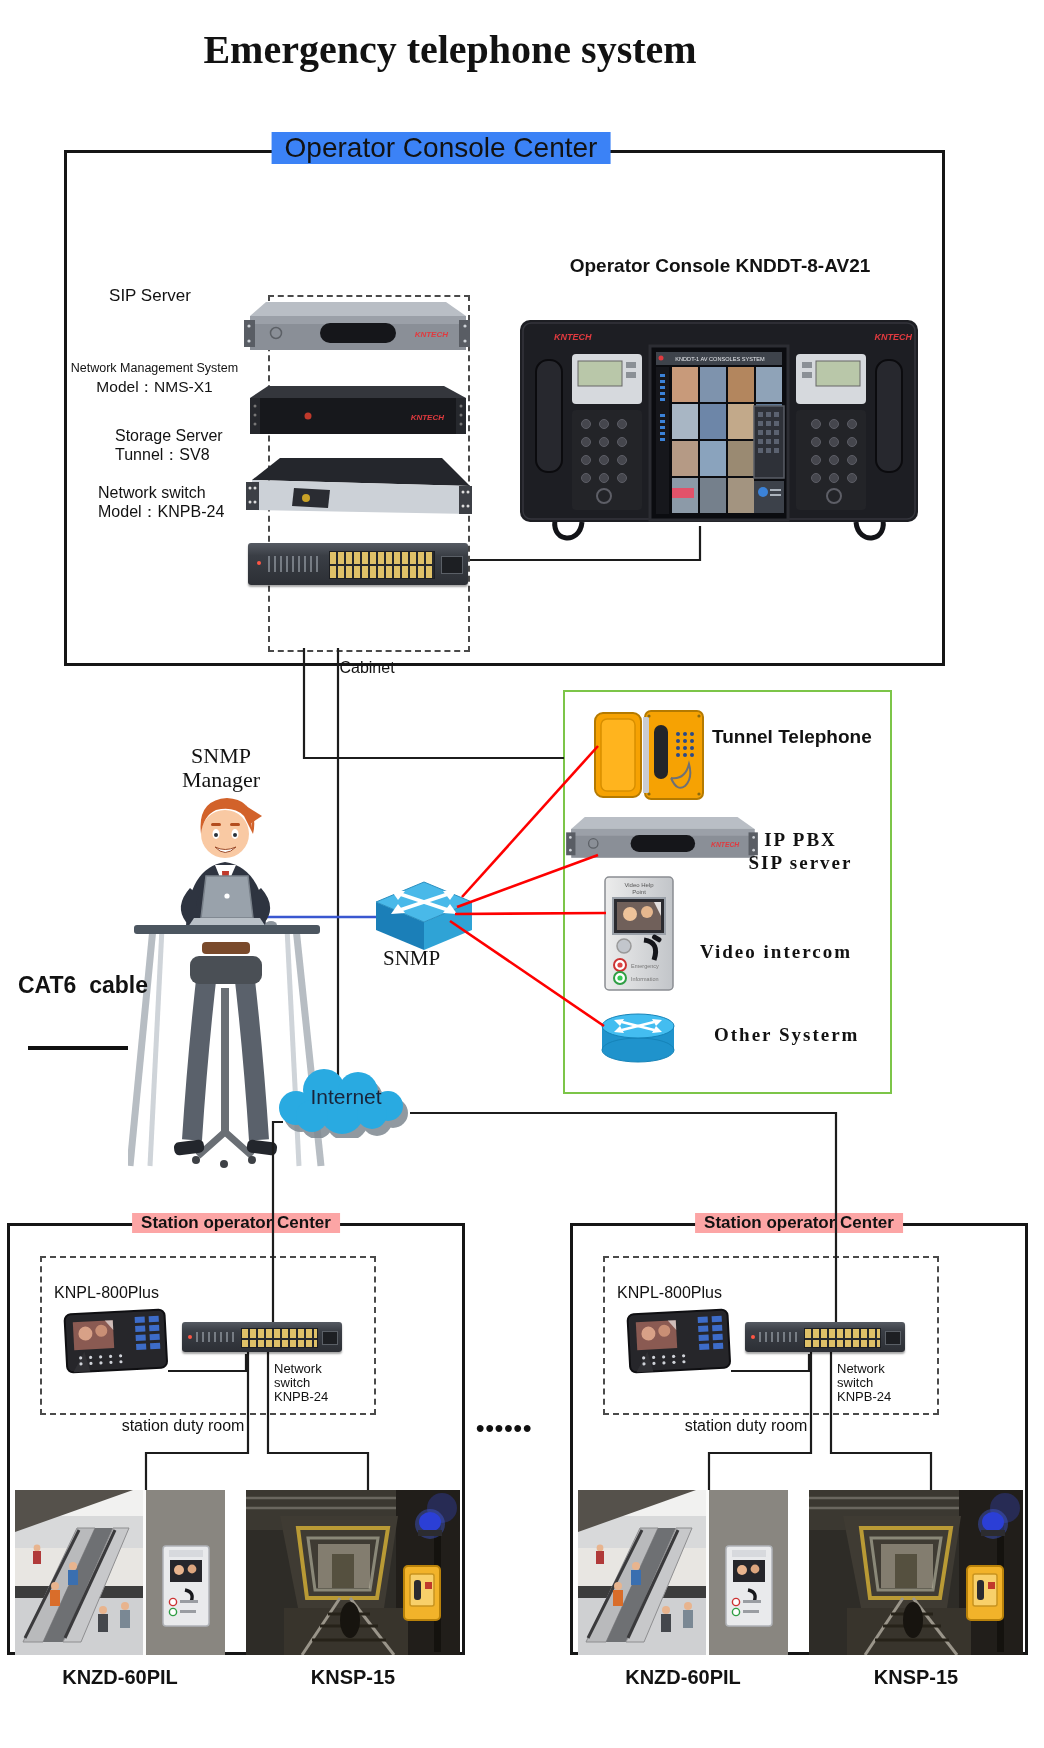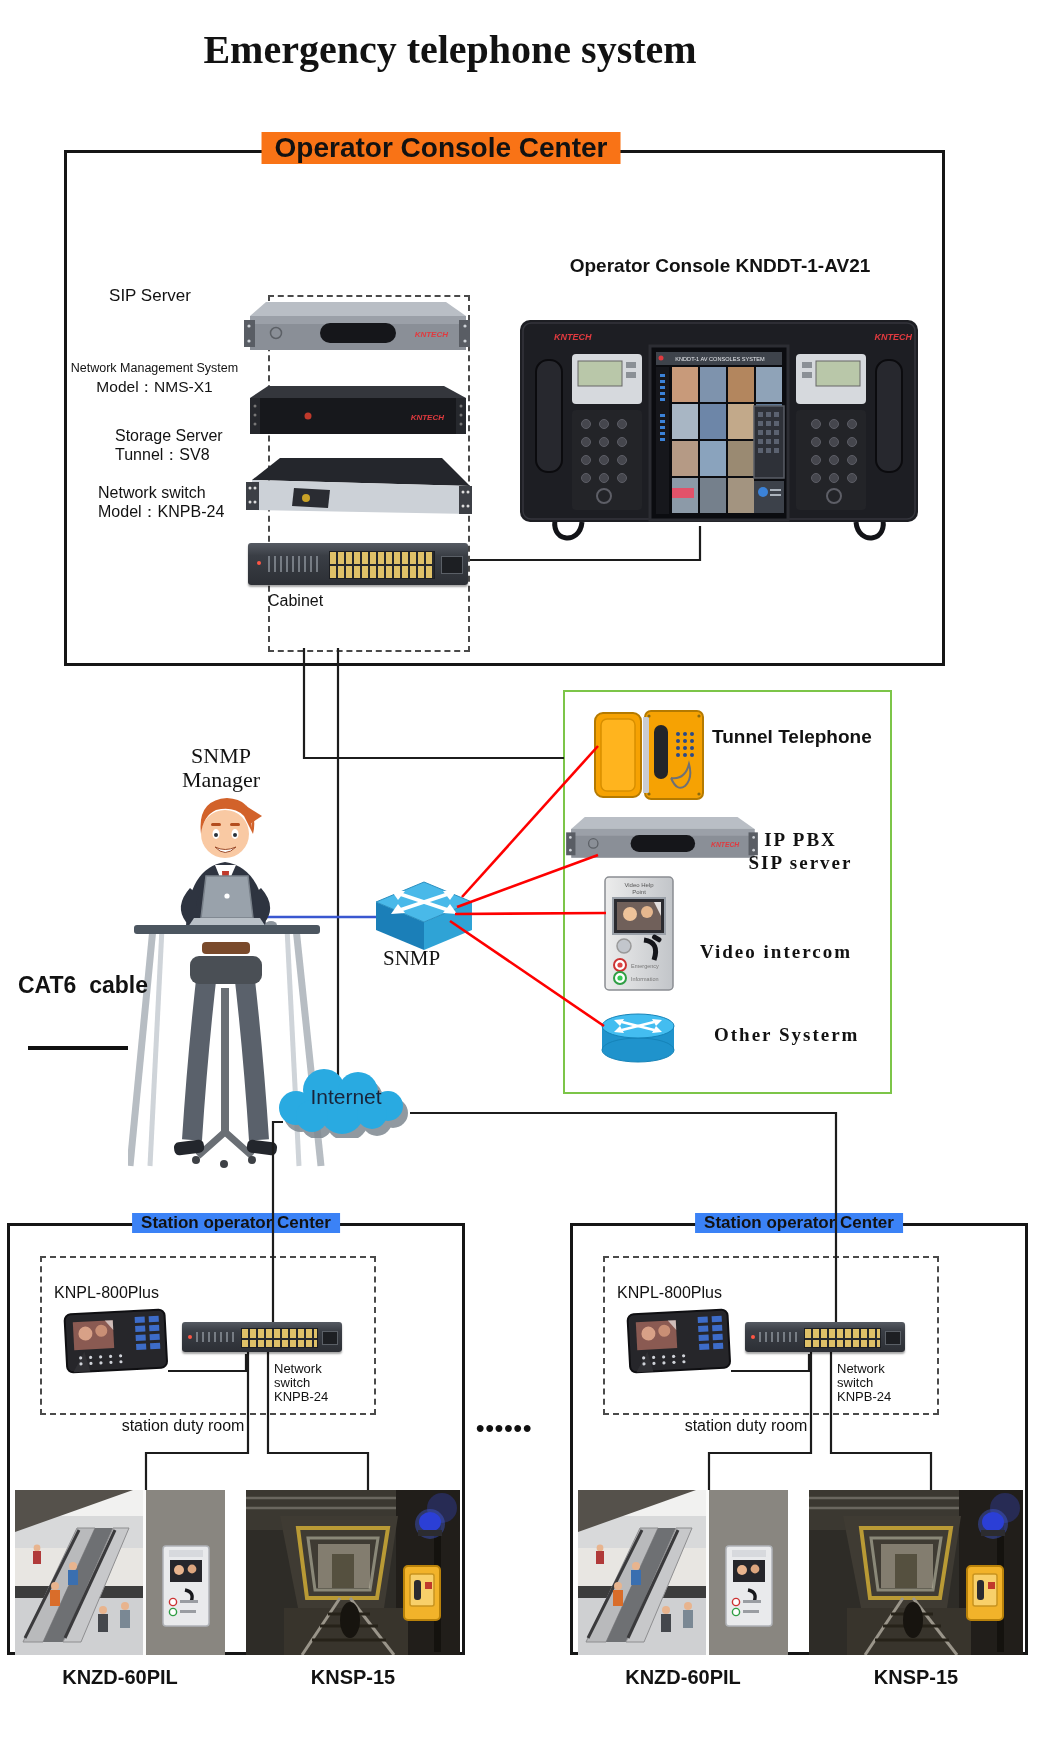--- a/index.html
+++ b/index.html
@@ -8,50 +8,50 @@
   .abs{position:absolute;}
   .serif{font-family:"Liberation Serif","DejaVu Serif",serif;}
   .pre{white-space:pre;}
   .ctr{text-align:center;}
   .z1{z-index:1}.z2{z-index:2}.z3{z-index:3}.z4{z-index:4}.z5{z-index:5}.z6{z-index:6}
   svg{display:block}
   .bigbox{border:3px solid #161616;}
   .greenbox{border:2px solid #7cc548;}
   .dashbox{border:2px dashed #4a4a4a;}
   .stationbox{border:3px solid #161616;}
-  .boxtitle{background:#f97316;padding:0 13px;font-weight:bold;white-space:nowrap;}
+  .boxtitle{background:#3b82f6;padding:0 13px;font-weight:normal;white-space:nowrap;}
   .devlabel{line-height:1.18;}
   .devlabel .l1{display:block;}
   .devlabel .l2{display:block;}
   
   .sw{position:absolute;background:linear-gradient(#565b63,#3a3e45 30%,#2c2f35);border-radius:3px;box-shadow:0 2px 2px rgba(0,0,0,.35);}
   .sw .reddot{position:absolute;left:4%;top:42%;width:4px;height:4px;border-radius:50%;background:#ff5544;}
   .sw .leds{position:absolute;left:9%;top:32%;width:24%;height:36%;
     background:repeating-linear-gradient(90deg,#aab2ba 0 2px,transparent 2px 6px);opacity:.55;}
   .sw .ports{position:absolute;left:37%;top:20%;width:47%;height:60%;border:1px solid #1c1e22;
     background:repeating-linear-gradient(90deg,#dcc härt 0);}
   .sw .ports{background:repeating-linear-gradient(90deg,#dfc168 0 6px,#26282c 6px 8px);}
   .sw .ports::after{content:'';position:absolute;left:0;right:0;top:48%;height:2px;background:#26282c;}
   .sw .uplink{position:absolute;right:2.5%;top:30%;width:9%;height:40%;background:#1d1f23;border:1px solid #5a5f66;}
-  .stitle{position:absolute;top:-13px;left:50%;transform:translateX(-50%);background:#3b82f6;
+  .stitle{position:absolute;top:-13px;left:50%;transform:translateX(-50%);background:#fca5a5;
     padding:0 9px;font-weight:bold;font-size:17px;white-space:nowrap;}
 </style>
 </head>
 <body>
 
 <div id="canvas">
 
   <div class="abs z4" style="left:0;top:26px;width:900px;font-size:40px;font-weight:bold;text-align:center;font-family:Liberation Serif, serif;">Emergency telephone system</div>
 
   <div class="abs bigbox z1" style="left:64px;top:150px;width:875px;height:510px;">
     <div class="boxtitle abs" style="top:-21px;left:374px;transform:translateX(-50%);font-size:28px;">Operator Console Center</div>
   </div>
 
   <div class="abs dashbox z1" style="left:268px;top:295px;width:198px;height:353px;"></div>
-  <div class="abs z4" style="left:268px;top:592px;width:198px;text-align:left;font-size:16px;">Cabinet</div>
+  <div class="abs z4" style="left:268px;top:659px;width:198px;text-align:center;font-size:16px;">Cabinet</div>
 
   <div class="abs z4 devlabel" style="left:60px;top:286px;width:180px;text-align:center;font-size:17px;">
     <span class="l1">SIP Server</span>
   </div>
   <div class="abs z4 devlabel" style="left:62px;top:361px;width:185px;font-size:12.5px;text-align:center;">
     <span class="l1">Network Management System</span>
     <span class="l2" style="font-size:15.5px;margin-top:2px;">Model：NMS-X1</span>
   </div>
   <div class="abs z4 devlabel" style="left:115px;top:427px;width:140px;font-size:16px;">
     <span class="l1">Storage Server</span>
@@ -115,21 +115,21 @@
     </svg>
   </div>
 
   <div class="sw z3" style="left:248px;top:543px;width:220px;height:42px;">
     <span class="reddot"></span>
     <span class="leds"></span>
     <span class="ports"></span>
     <span class="uplink"></span>
   </div>
 
-  <div class="abs z4" style="left:520px;top:255px;width:400px;text-align:center;font-size:19px;font-weight:600;">Operator Console KNDDT-1-AV21</div>
+  <div class="abs z4" style="left:520px;top:255px;width:400px;text-align:center;font-size:19px;font-weight:600;">Operator Console KNDDT-8-AV21</div>
 
   <div class="abs z3" style="left:520px;top:318px;">
     <svg width="398" height="228" viewBox="0 0 398 228">
       <path d="M36,198 C28,224 60,228 62,204" stroke="#121317" stroke-width="5" fill="none"></path>
       <path d="M362,198 C370,224 338,228 336,204" stroke="#121317" stroke-width="5" fill="none"></path>
       <rect x="0" y="2" width="398" height="202" rx="10" fill="#1d1e23"></rect>
       <rect x="3" y="5" width="392" height="196" rx="8" fill="none" stroke="#34353c" stroke-width="1.5"></rect>
       <text x="34" y="22" font-size="9" font-style="italic" font-weight="bold" fill="#e03a3f">KNTECH</text>
       <text x="392" y="22" font-size="9" font-style="italic" font-weight="bold" fill="#e03a3f" text-anchor="end">KNTECH</text>
 

